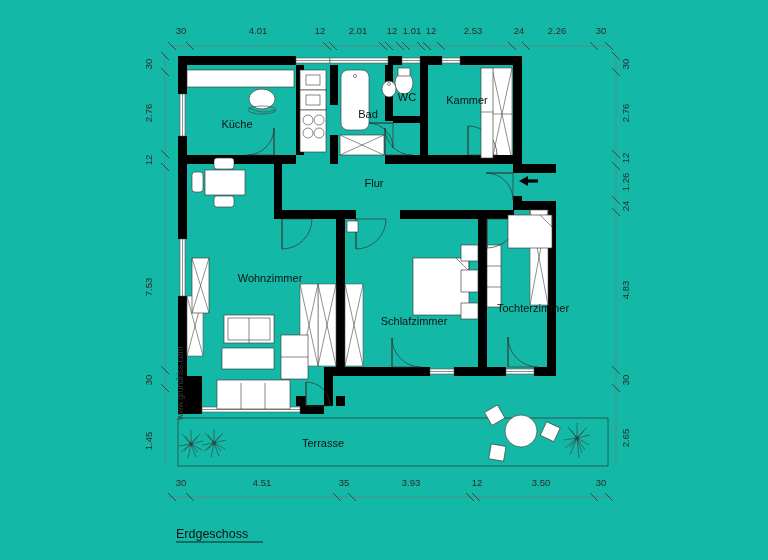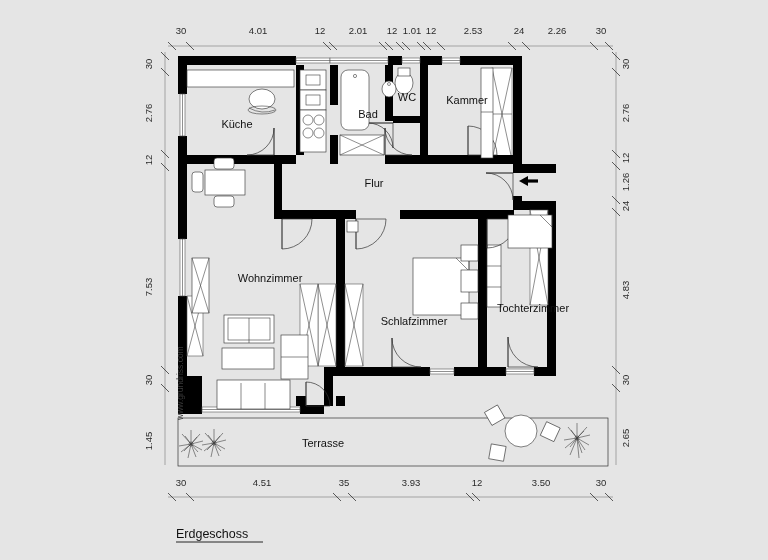--- a/index.html
+++ b/index.html
@@ -1,18 +1,18 @@
 <!DOCTYPE html>
 <html><head>
 <meta charset="utf-8">
 <style>
   html,body{margin:0;padding:0;background:#ffffff;}
   body{width:768px;height:560px;overflow:hidden;
        font-family:"Liberation Sans","DejaVu Sans",sans-serif;color:#1a1a1a;}
-  #stage{position:relative;width:768px;height:560px;background:#e5e5e5;}
+  #stage{position:relative;width:768px;height:560px;background:#14b8a6;}
   #plan-svg{position:absolute;left:0;top:0;width:768px;height:560px;}
   .dimtxt{font-size:9.5px;fill:#2a2a2a;font-family:"Liberation Sans",sans-serif;}
   .roomtxt{font-size:11px;fill:#111;font-family:"Liberation Sans",sans-serif;}
   .titletxt{font-size:12.5px;fill:#111;font-family:"Liberation Sans",sans-serif;}
   .wm{font-size:8.5px;fill:#3a3a3a;font-family:"Liberation Sans",sans-serif;}
   .wall{fill:#000;}
   .thin{fill:none;stroke:#333;stroke-width:0.7;}
   .thin2{fill:none;stroke:#444;stroke-width:0.6;}
   .dimline{stroke:#777;stroke-width:0.6;}
   .tick{stroke:#333;stroke-width:0.8;}

